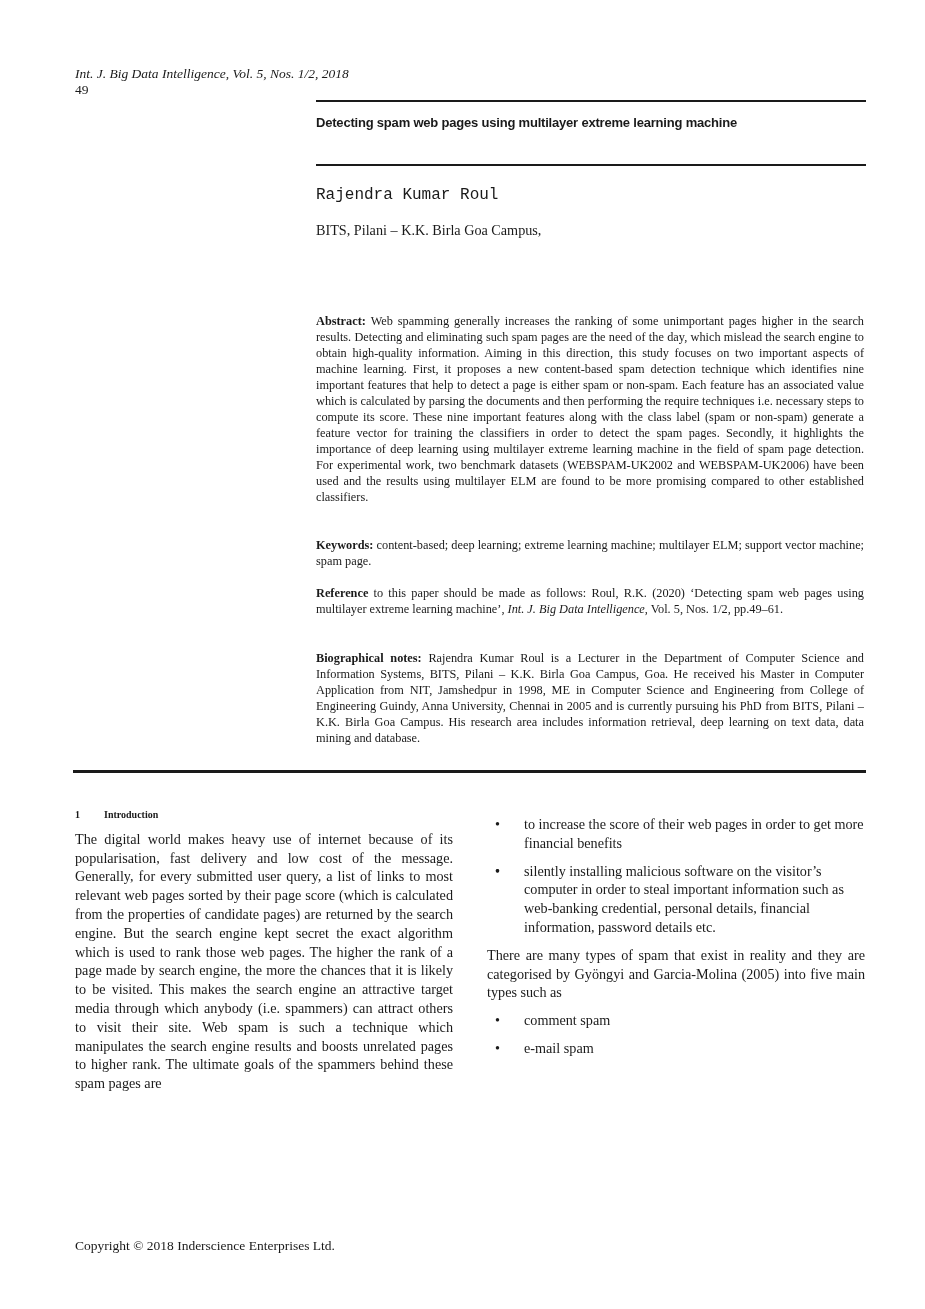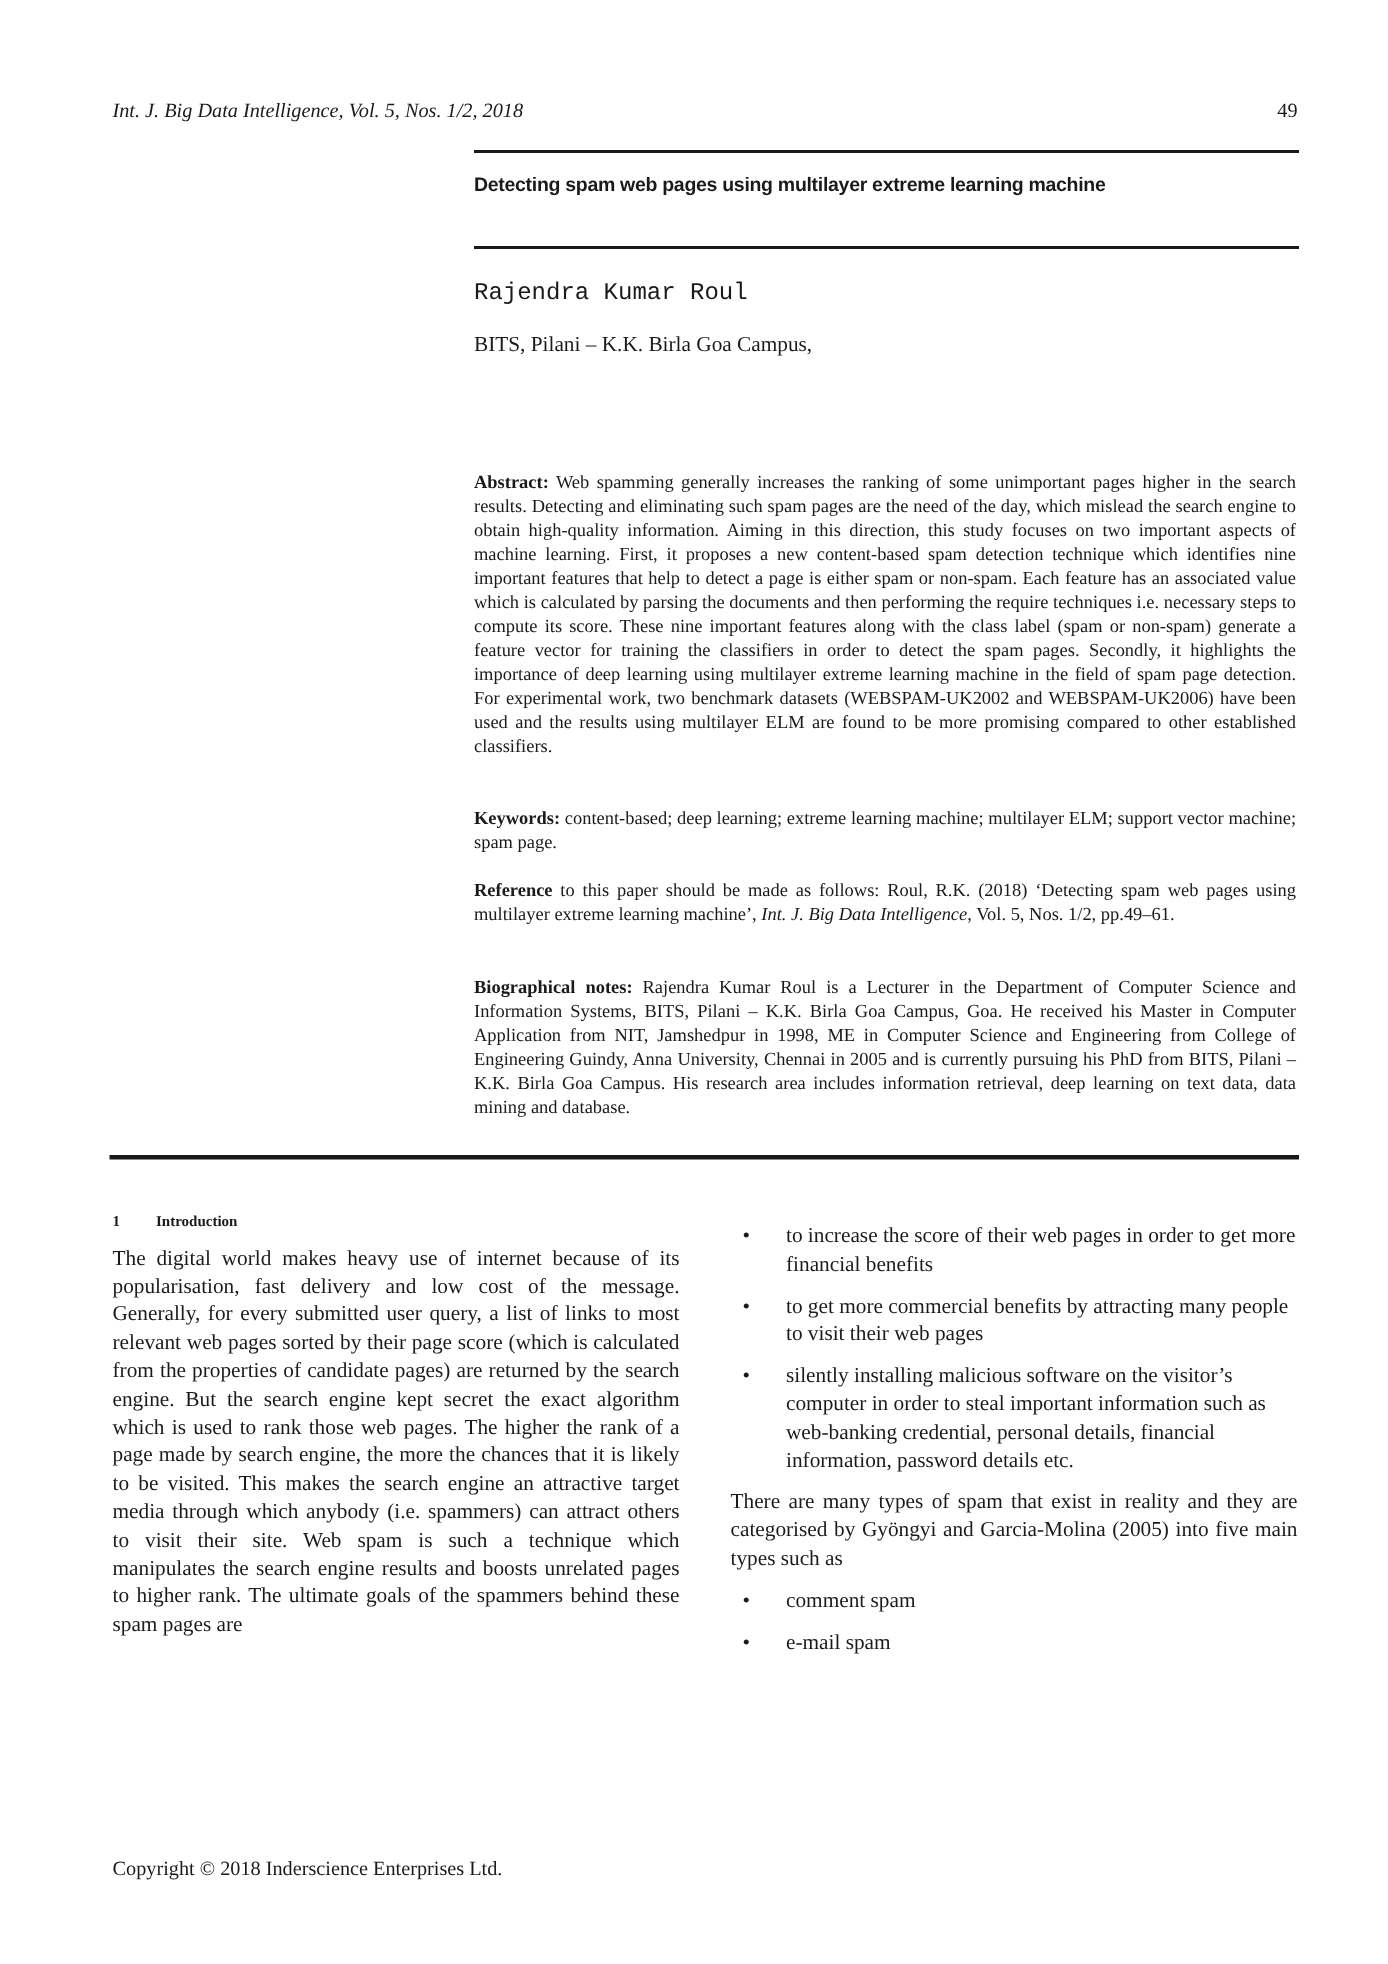--- a/index.html
+++ b/index.html
@@ -4,21 +4,21 @@
 <style>
   html, body { margin: 0; padding: 0; background: #ffffff; }
   body {
     width: 925px; height: 1309px; position: relative; overflow: hidden;
     font-family: "Liberation Serif", serif; color: #1a1a1a;
   }
   .abs { position: absolute; }
   .running-head {
     left: 75px; top: 66px; width: 790px;
     font-size: 13.5px; font-style: italic;
-    display: flex; justify-content: space-between;
+    display: flex; justify-content: space-between; flex-direction: column;
   }
   .running-head .pg { font-style: normal; }
   .rule-thick { background: #1a1a1a; height: 2px; }
   .title {
     left: 316px; top: 110px; width: 550px;
     font-family: "Liberation Sans", sans-serif; font-weight: bold;
     font-size: 13px; line-height: 25px; letter-spacing: -0.2px;
   }
   .author {
     left: 316px; top: 186px;
@@ -72,41 +72,41 @@
   <span>Web spamming generally increases the ranking of some unimportant pages higher in the search results. Detecting and eliminating such spam pages are the need of the day, which mislead the search engine to obtain high-quality information. Aiming in this direction, this study focuses on two important aspects of machine learning. First, it proposes a new content-based spam detection technique which identifies nine important features that help to detect a page is either spam or non-spam. Each feature has an associated value which is calculated by parsing the documents and then performing the require techniques i.e. necessary steps to compute its score. These nine important features along with the class label (spam or non-spam) generate a feature vector for training the classifiers in order to detect the spam pages. Secondly, it highlights the importance of deep learning using multilayer extreme learning machine in the field of spam page detection. For experimental work, two benchmark datasets (WEBSPAM-UK2002 and WEBSPAM-UK2006) have been used and the results using multilayer ELM are found to be more promising compared to other established classifiers.</span>
 </div>
 
 <div class="abs abs-block" style="top:537px;">
   <b>Keywords:</b>
   <span>content-based; deep learning; extreme learning machine; multilayer ELM; support vector machine; spam page.</span>
 </div>
 
 <div class="abs abs-block" style="top:585px;">
   <b>Reference</b>
-  <span>to this paper should be made as follows: Roul, R.K. (2018) ‘Detecting spam web pages using multilayer extreme learning machine’, </span><i>Int. J. Big Data Intelligence</i><span>, Vol. 5, Nos. 1/2, pp.49–61.</span>
+  <span>to this paper should be made as follows: Roul, R.K. (2020) ‘Detecting spam web pages using multilayer extreme learning machine’, </span><i>Int. J. Big Data Intelligence</i><span>, Vol. 5, Nos. 1/2, pp.49–61.</span>
 </div>
 
 <div class="abs abs-block" style="top:650px;">
   <b>Biographical notes:</b>
   <span>Rajendra Kumar Roul is a Lecturer in the Department of Computer Science and Information Systems, BITS, Pilani – K.K. Birla Goa Campus, Goa. He received his Master in Computer Application from NIT, Jamshedpur in 1998, ME in Computer Science and Engineering from College of Engineering Guindy, Anna University, Chennai in 2005 and is currently pursuing his PhD from BITS, Pilani – K.K. Birla Goa Campus. His research area includes information retrieval, deep learning on text data, data mining and database.</span>
 </div>
 
 <div class="abs rule-thick" style="left:73px; top:770px; width:793px; height:2.5px;"></div>
 
 <div class="abs col" style="left:75px; top:806px;">
   <div class="section-head">
     <span class="num">1</span><span>Introduction</span>
   </div>
   <div>The digital world makes heavy use of internet because of its popularisation, fast delivery and low cost of the message. Generally, for every submitted user query, a list of links to most relevant web pages sorted by their page score (which is calculated from the properties of candidate pages) are returned by the search engine. But the search engine kept secret the exact algorithm which is used to rank those web pages. The higher the rank of a page made by search engine, the more the chances that it is likely to be visited. This makes the search engine an attractive target media through which anybody (i.e. spammers) can attract others to visit their site. Web spam is such a technique which manipulates the search engine results and boosts unrelated pages to higher rank. The ultimate goals of the spammers behind these spam pages are</div>
 </div>
 
 <div class="abs col" style="left:487px; top:815px;">
   <ul class="bullets">
     <li><span class="dot">•</span><span>to increase the score of their web pages in order to get more financial benefits</span></li>
-    <li><span class="dot">•</span><span>to get more commercial benefits by attracting many people to visit their web pages</span></li>
+    <li><span class="dot">•</span></li>
     <li><span class="dot">•</span><span>silently installing malicious software on the visitor’s computer in order to steal important information such as web-banking credential, personal details, financial information, password details etc.</span></li>
   </ul>
   <div style="margin-top:2px; margin-bottom:9px;">There are many types of spam that exist in reality and they are categorised by Gyöngyi and Garcia-Molina (2005) into five main types such as</div>
   <ul class="bullets">
     <li><span class="dot">•</span><span>comment spam</span></li>
     <li><span class="dot">•</span><span>e-mail spam</span></li>
   </ul>
 </div>
 
 <div class="abs footer">Copyright © 2018 Inderscience Enterprises Ltd.</div>

